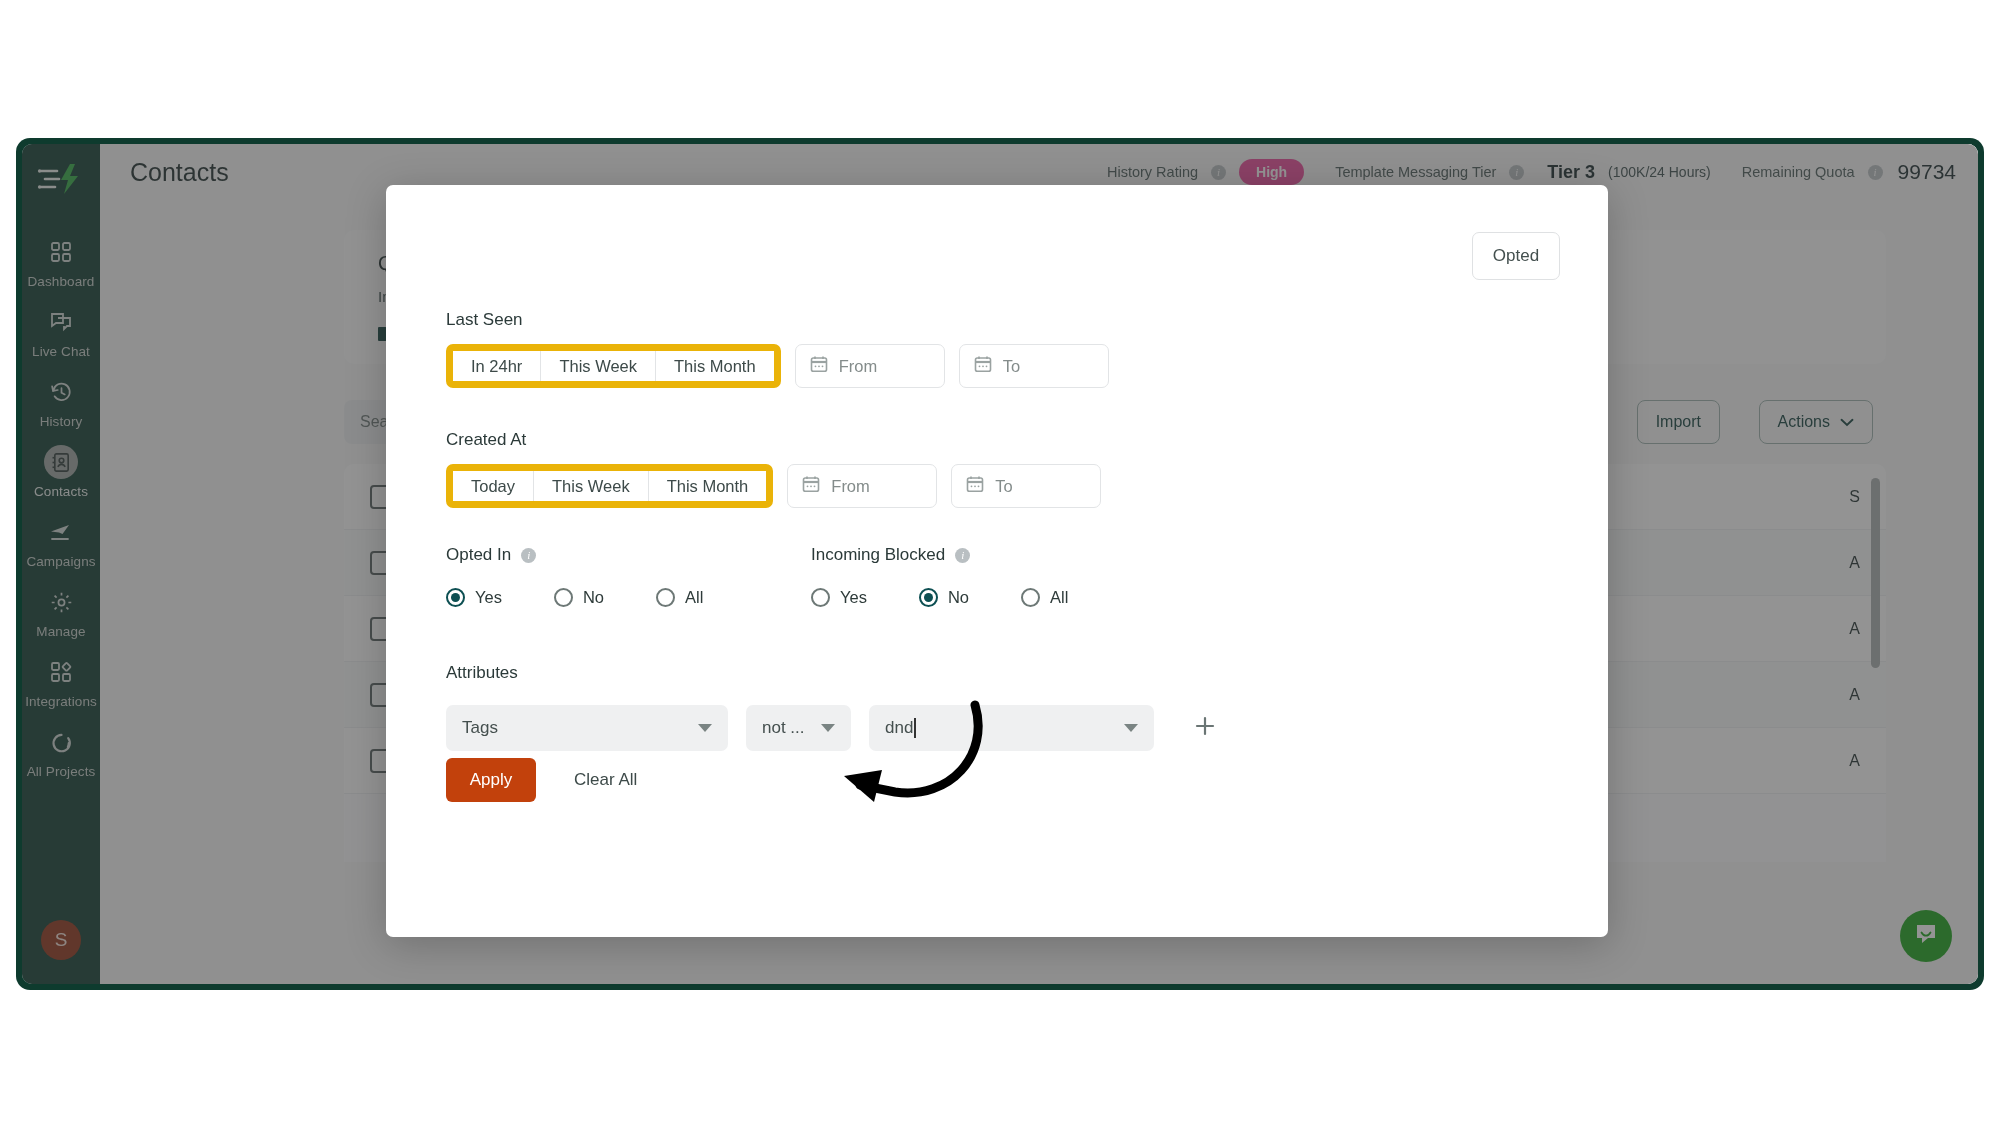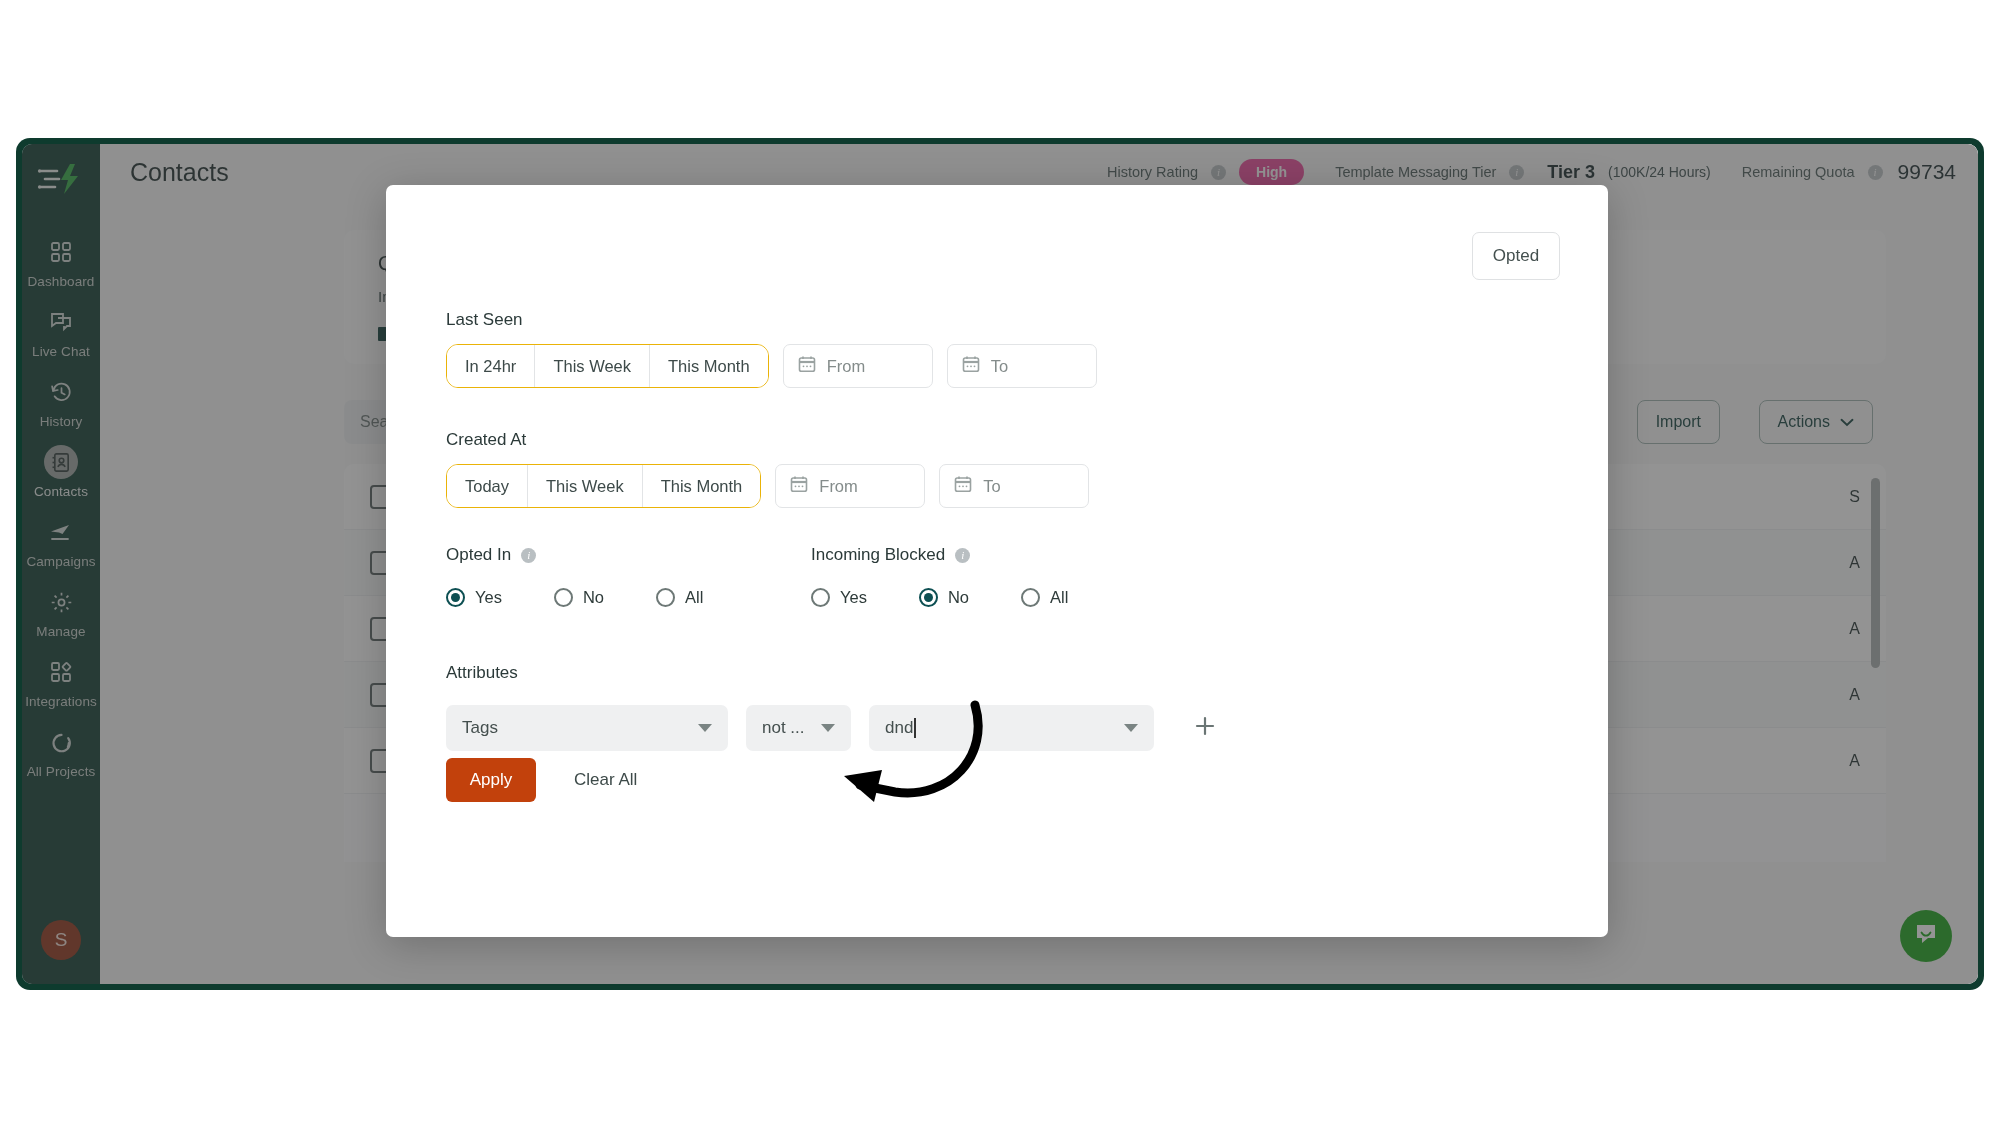--- a/index.html
+++ b/index.html
@@ -160,21 +160,21 @@
   }
   .close-btn {
     position: absolute; right: 48px; top: 47px;
     width: 88px; height: 48px;
     border: 1px solid #dfe1e3; border-radius: 7px; background: #fff;
     color: #44504f; font-size: 17px;
     display:flex; align-items:center; justify-content:center;
   }
   .field-label { font-size: 17px; color: #2b3a39; }
 
-  .seg { display:flex; height: 44px; border:1px solid #eab308; border-radius:12px; overflow:hidden; background:#fff;}
+  .seg { display:flex; height: 44px; border:7px solid #eab308; border-radius:7px; overflow:hidden; background:#fff;}
   .seg-btn {
     padding: 0 18px; display:flex; align-items:center; justify-content:center;
     font-size: 16.5px; color: #3d4a49; border-right: 1px solid #e2e4e6; background:#fff;
   }
   .seg-btn:last-child { border-right: none; }
 
   .date-box {
     width: 150px; height: 44px; border: 1px solid #e2e4e6; border-radius: 7px;
     display:flex; align-items:center; gap: 11px; padding: 0 14px;
     font-size: 16.5px; color: #848c8b; background:#fff;

